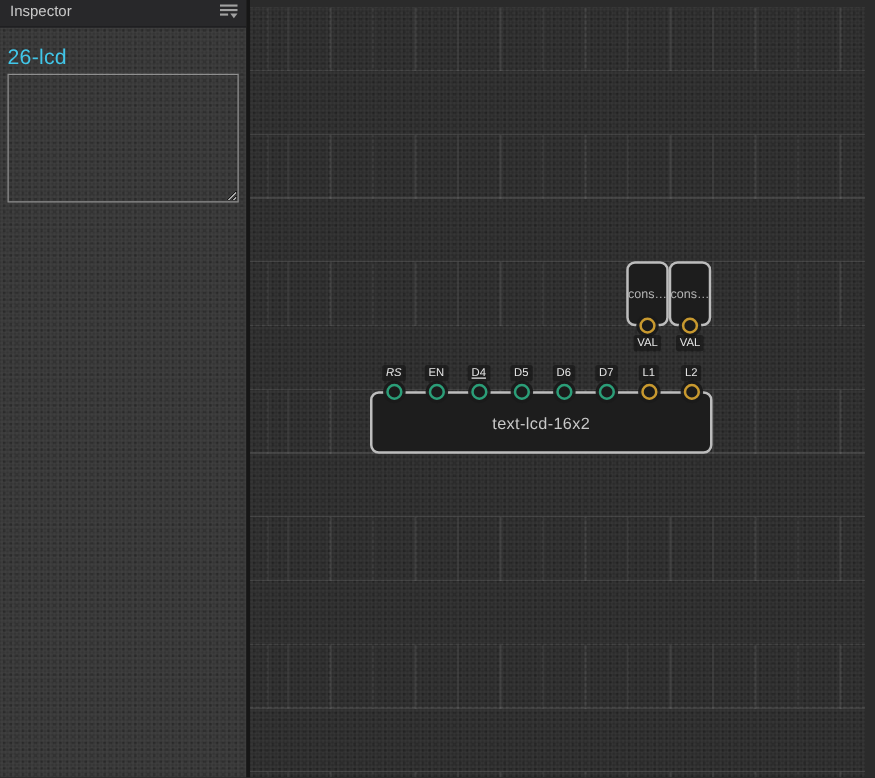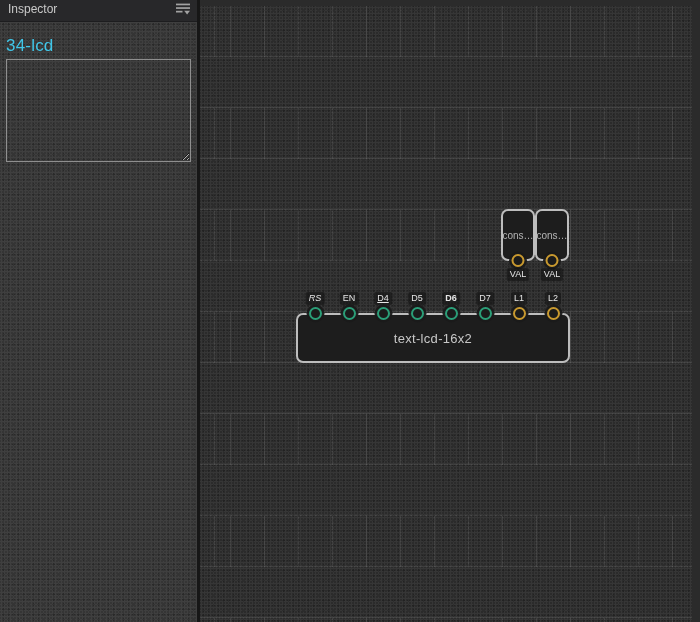--- a/index.html
+++ b/index.html
@@ -94,21 +94,21 @@
       <button class="icon-btn">
         <svg width="16" height="16" viewBox="0 0 16 16" fill="#a2a2a2">
           <rect x="1" y="2.6" width="14" height="1.7"></rect>
           <rect x="1" y="6.2" width="14" height="1.7"></rect>
           <rect x="1" y="9.8" width="6.5" height="1.7"></rect>
           <path d="M9.2 9.8 L15 9.8 L12.1 13.6 Z"></path>
         </svg>
       </button>
     </div>
     <div class="sidebar-body">
-      <div class="selection-title">34-lcd</div>
+      <div class="selection-title">26-lcd</div>
       <textarea class="desc-input" placeholder="" style=""></textarea>
     </div>
   </div>
 
   <div class="canvas">
 
     <div class="node node-const" style="left:301px;top:203px;">
       <span class="node-label">cons…</span>
       <span class="port orange port-bottom"></span>
       <span class="chip chip-bottom">VAL</span>
@@ -129,21 +129,21 @@
       <span class="port green port-top" style="left:44.5px;"></span>
       <span class="chip chip-top" style="left:51px;">EN</span>
 
       <span class="port green port-top" style="left:78.5px;"></span>
       <span class="chip chip-top" style="left:85px;text-decoration:underline;">D4</span>
 
       <span class="port green port-top" style="left:112.5px;"></span>
       <span class="chip chip-top" style="left:119px;">D5</span>
 
       <span class="port green port-top" style="left:146.5px;"></span>
-      <span class="chip chip-top" style="left:153px;font-weight:bold;">D6</span>
+      <span class="chip chip-top" style="left:153px;">D6</span>
 
       <span class="port green port-top" style="left:180.5px;"></span>
       <span class="chip chip-top" style="left:187px;">D7</span>
 
       <span class="port orange port-top" style="left:214.5px;"></span>
       <span class="chip chip-top" style="left:221px;text-align:right;">L1</span>
 
       <span class="port orange port-top" style="left:248.5px;"></span>
       <span class="chip chip-top" style="left:255px;">L2</span>
     </div>

